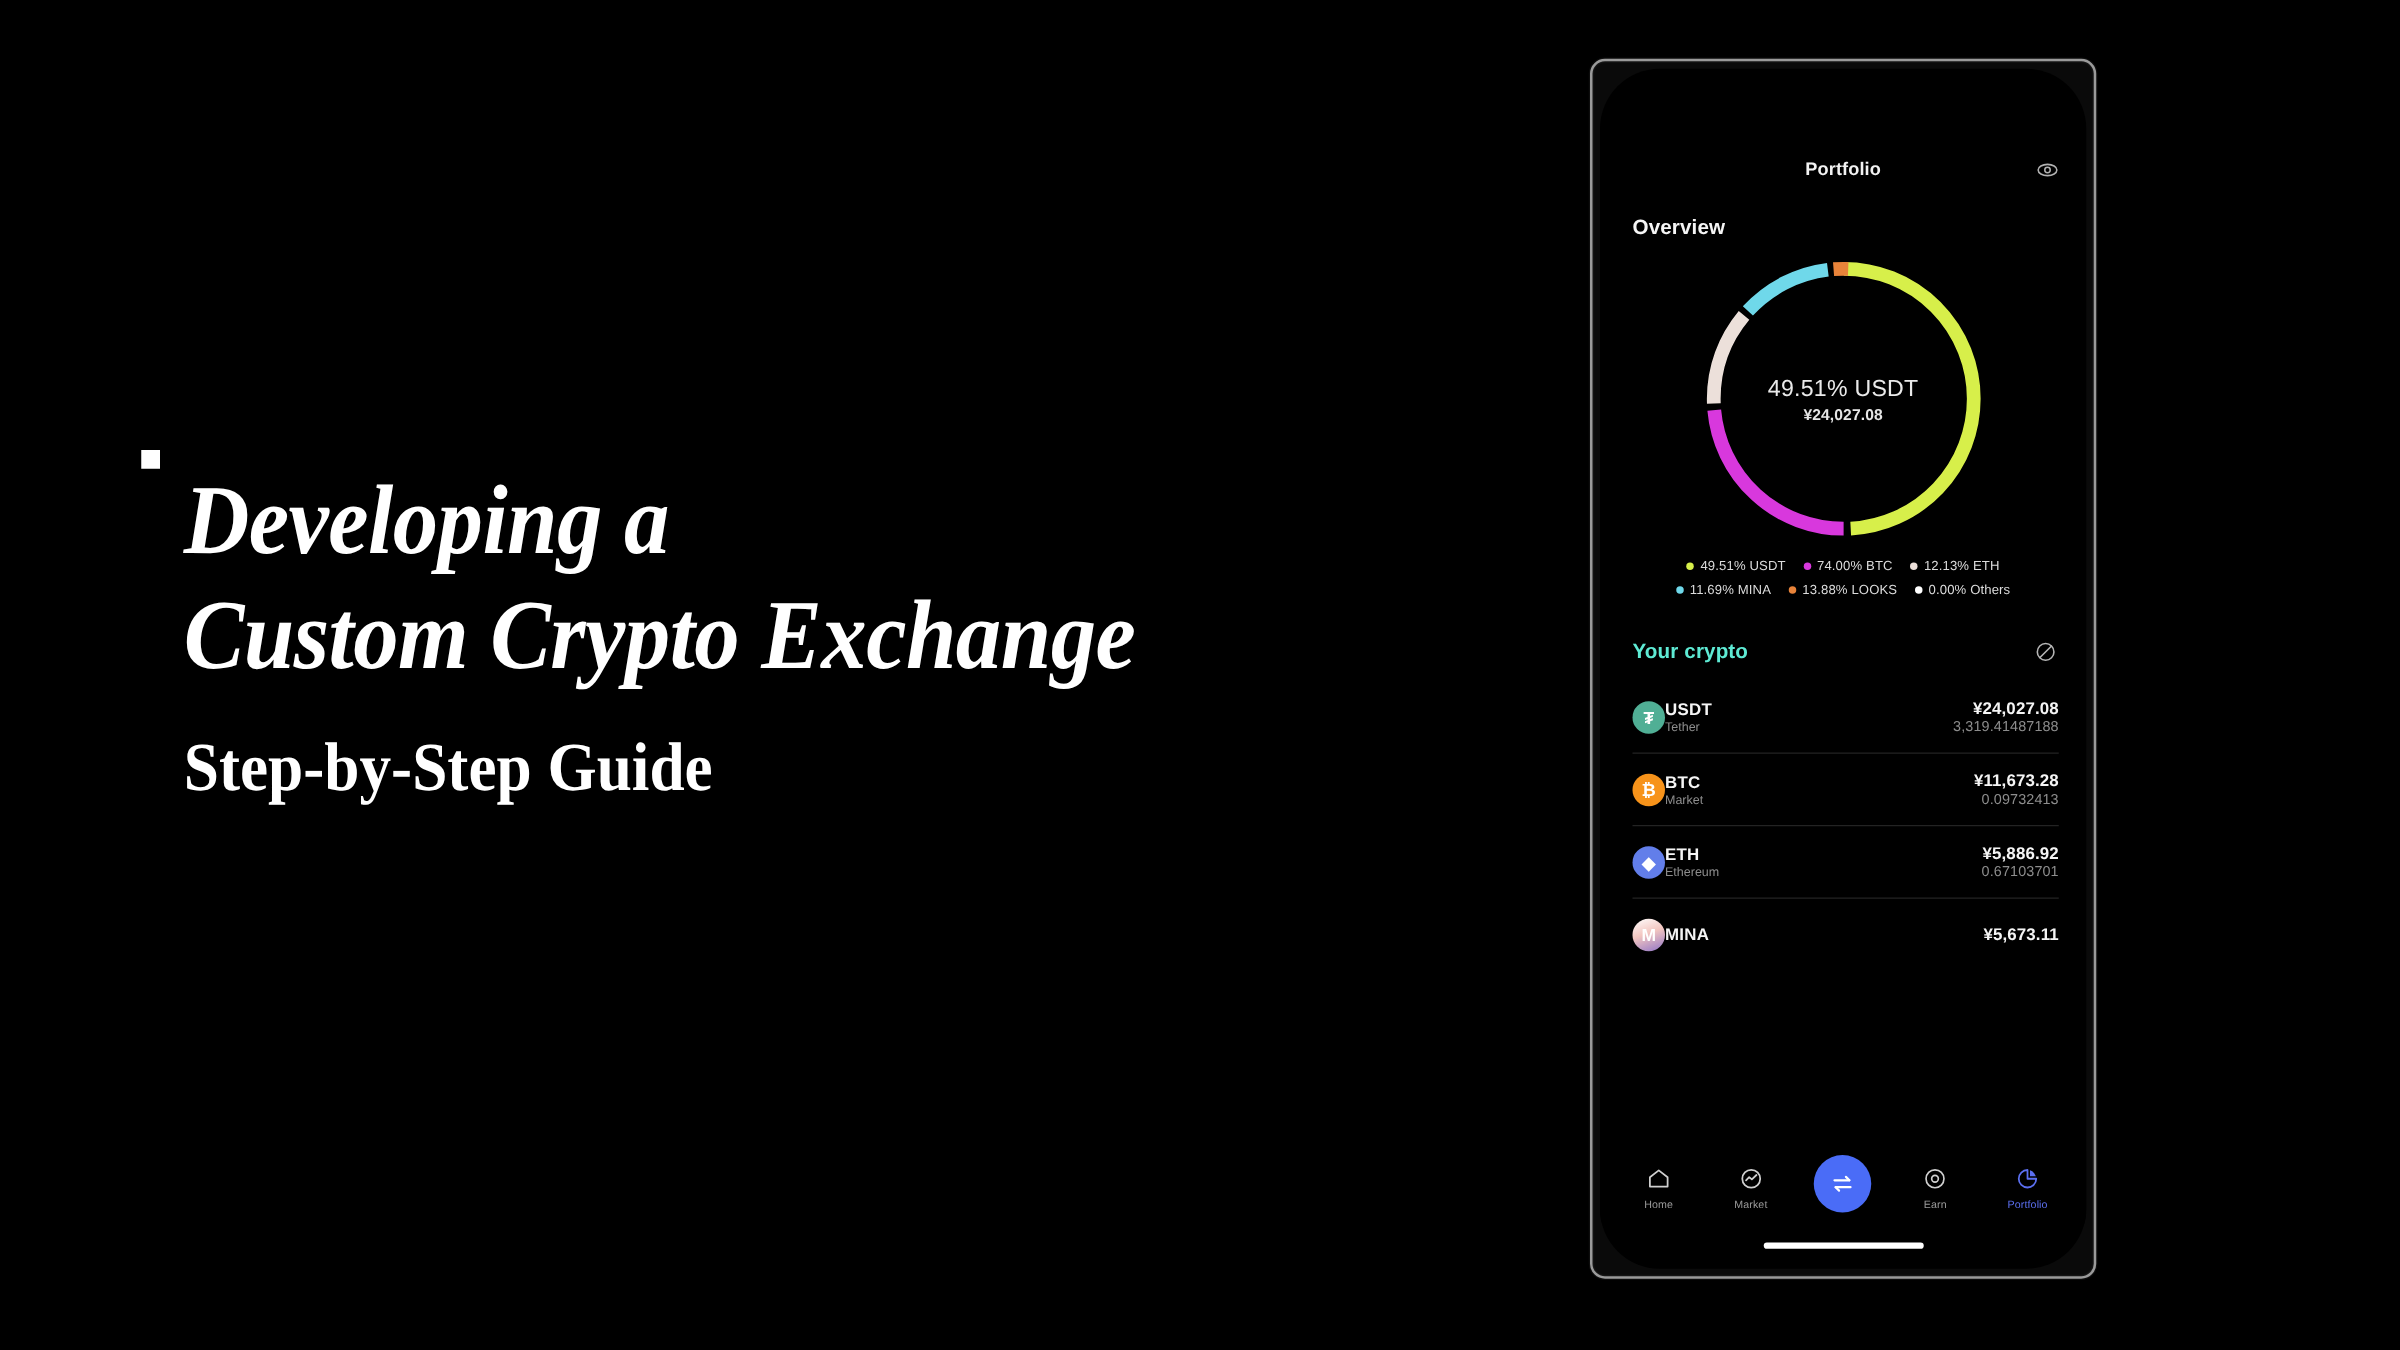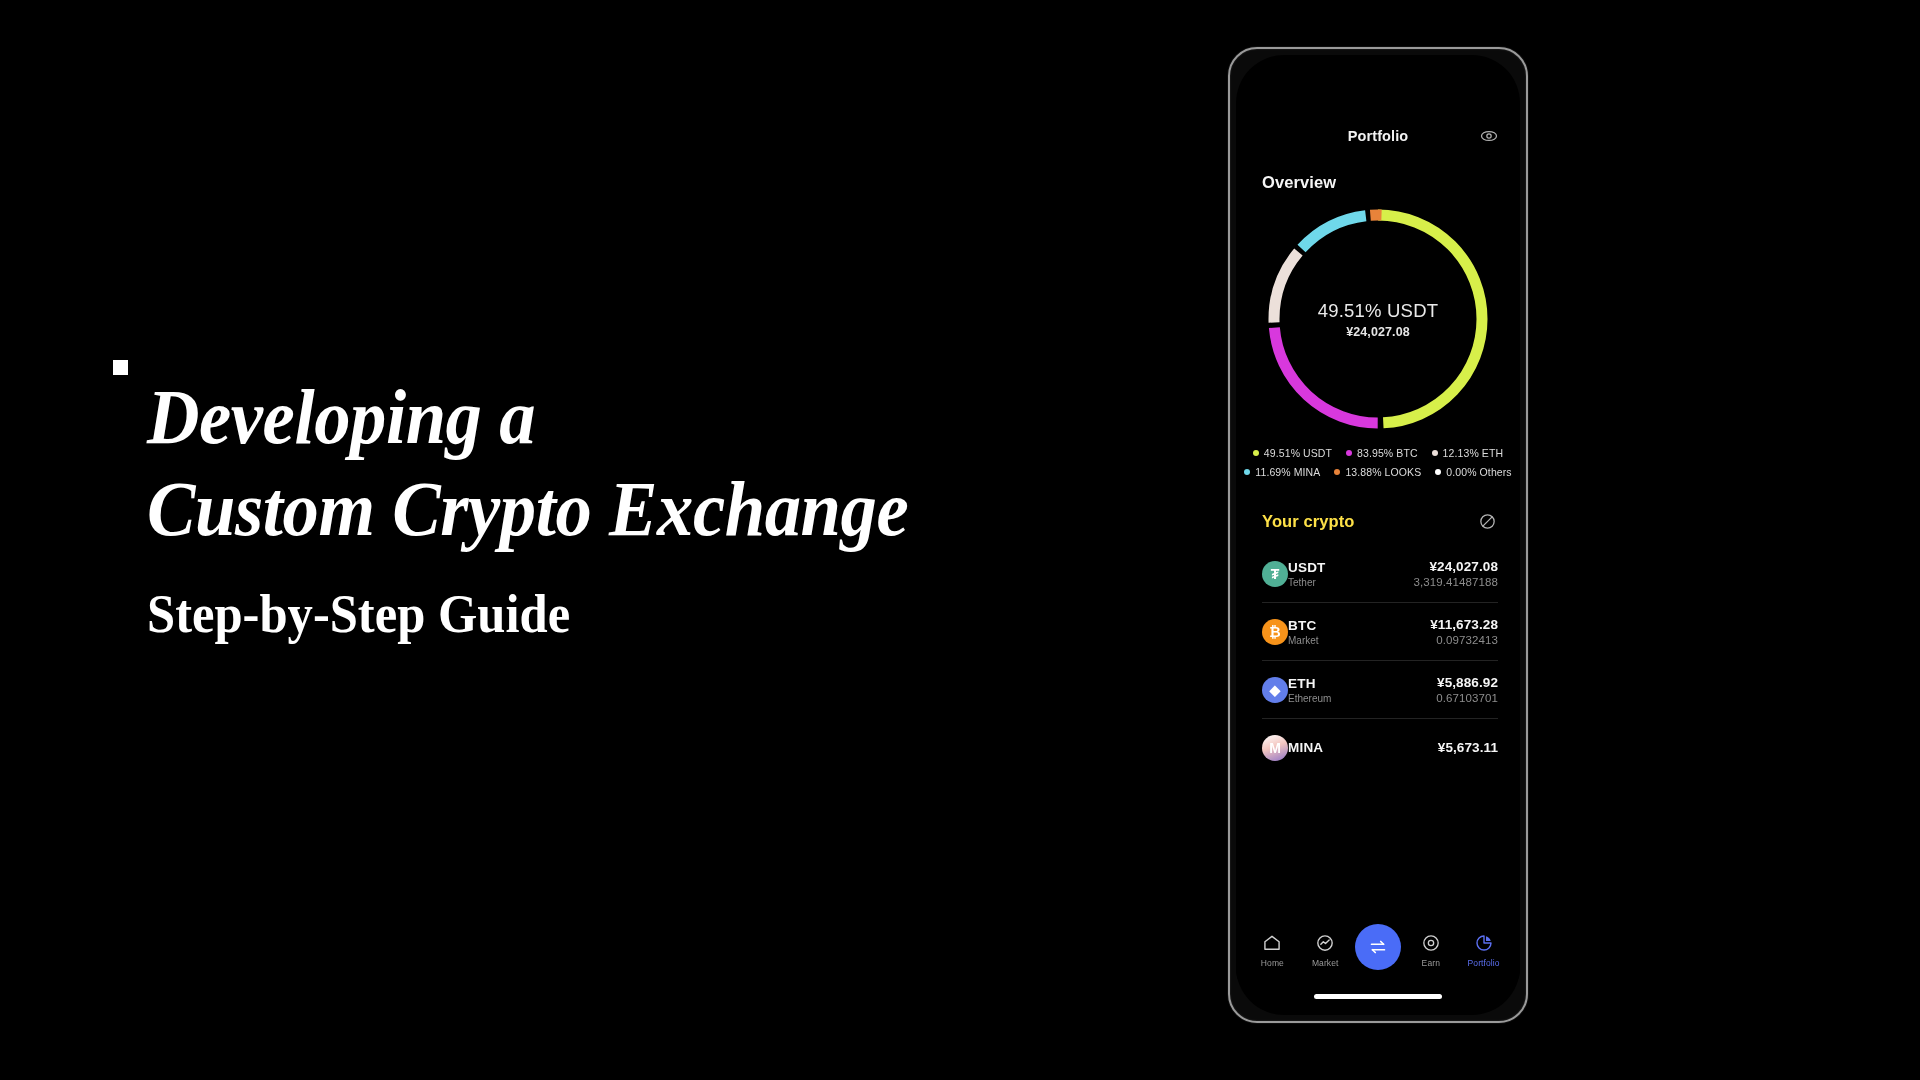--- a/index.html
+++ b/index.html
@@ -65,25 +65,25 @@
     line-height: 62px;
     color: #ffffff;
     margin-top: 28px;
     transform: scaleX(0.92);
     transform-origin: left center;
   }
 
   
   .phone {
     position: absolute;
-    left: 1228px;
+    left: 1272px;
     top: 47px;
-    width: 300px;
+    width: 405px;
     height: 976px;
-    border-radius: 29px;
+    border-radius: 12px;
     background: #0a0a0a;
     border: 2px solid #9a9a9a;
     box-shadow: 0 0 0 1px rgba(255,255,255,0.05), inset 0 0 2px rgba(255,255,255,0.18);
     overflow: hidden;
   }
 
   .phone-screen {
     position: absolute;
     left: 6px;
     top: 6px;
@@ -208,21 +208,21 @@
     right: 22px;
     top: 453px;
     height: 26px;
     display: flex;
     align-items: center;
     justify-content: space-between;
   }
   .yc-title {
     font-size: 16.5px;
     font-weight: 700;
-    color: #fde047;
+    color: #5eead4;
     letter-spacing: 0.1px;
   }
   .yc-filter-icon {
     width: 22px; height: 22px;
     display: flex;
     align-items: center;
     justify-content: center;
     opacity: 0.85;
   }
 
@@ -399,21 +399,21 @@
     </div>
 
     <div class="legend">
       <div class="legend-row">
         <div class="legend-item">
           <span class="legend-dot" style="background:#d7ef4a"></span>
           <span class="legend-text">49.51% USDT</span>
         </div>
         <div class="legend-item">
           <span class="legend-dot" style="background:#d838dd"></span>
-          <span class="legend-text">83.95% BTC</span>
+          <span class="legend-text">74.00% BTC</span>
         </div>
         <div class="legend-item">
           <span class="legend-dot" style="background:#ece0da"></span>
           <span class="legend-text">12.13% ETH</span>
         </div>
       </div>
       <div class="legend-row">
         <div class="legend-item">
           <span class="legend-dot" style="background:#6fd8ea"></span>
           <span class="legend-text">11.69% MINA</span>

